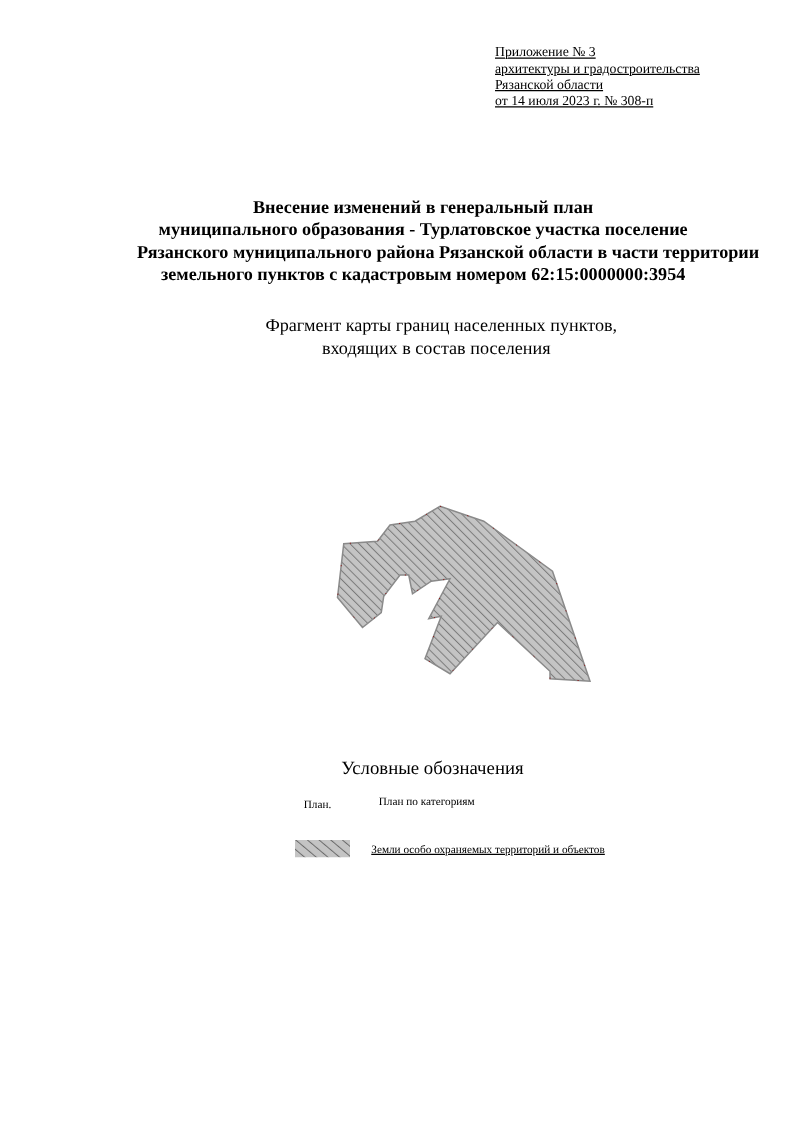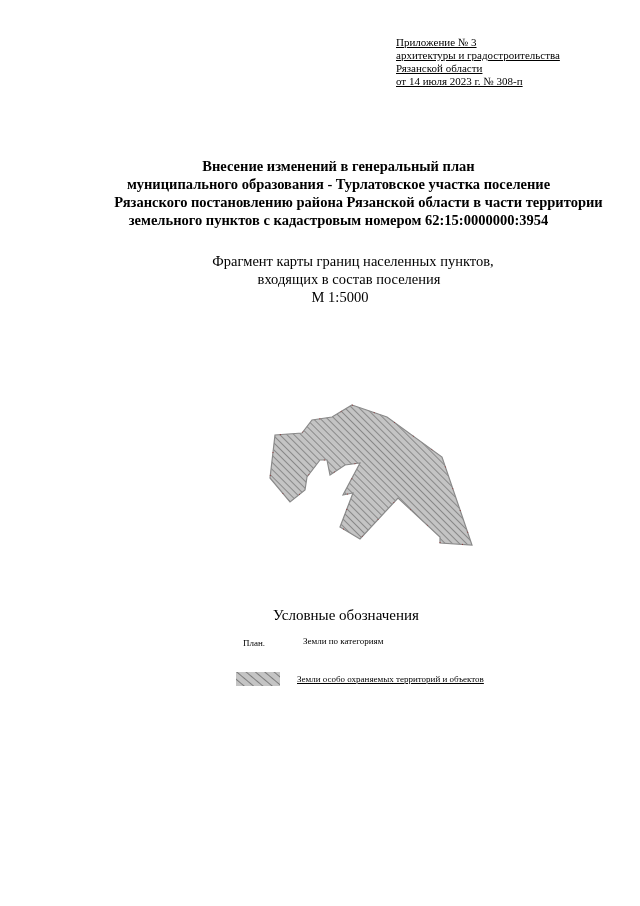--- a/index.html
+++ b/index.html
@@ -30,48 +30,47 @@
 <div class="appendix">
   <div>Приложение № 3</div>
   <div>архитектуры и градостроительства</div>
   <div>Рязанской области</div>
   <div>от 14 июля 2023 г. № 308-п</div>
 </div>
 
 <div class="title">
   <div>Внесение изменений в генеральный план</div>
   <div>муниципального образования - Турлатовское участка поселение</div>
-  <div class="wide">Рязанского постановлению района Рязанской области в части территории</div>
+  <div class="wide">Рязанского муниципального района Рязанской области в части территории</div>
   <div>земельного пунктов с кадастровым номером 62:15:0000000:3954</div>
 </div>
 
 <div class="subtitle">
   <div class="l1">Фрагмент карты границ населенных пунктов,</div>
   <div class="l2">входящих в состав поселения</div>
-  <div class="l3">М 1:5000</div>
 </div>
 
 <svg class="map" width="640" height="906">
   <defs>
     <pattern id="hatch" patternUnits="userSpaceOnUse" width="5" height="5" patternTransform="rotate(-45)">
       <rect width="5" height="5" fill="#c4c4c4"></rect>
       <line x1="0" y1="0" x2="0" y2="5" stroke="#7a7a7a" stroke-width="1.6"></line>
     </pattern>
     <pattern id="hatch-legend" patternUnits="userSpaceOnUse" width="6" height="6" patternTransform="rotate(-50)">
       <rect width="6" height="6" fill="#c4c4c4"></rect>
       <line x1="0" y1="0" x2="0" y2="6" stroke="#6a6a6a" stroke-width="1.6"></line>
     </pattern>
   </defs>
   <polygon points="352,405 387,417 442,457 472,545 440,543 440,537 398,498 360,539 340,527 353,493 343,495 360,463 345,465 330,475 327,460 320,460 307,477 305,490 290,502 270,478 275,435 302,433 312,420 332,417" fill="url(#hatch)" stroke="#8a8a8a" stroke-width="1.2"></polygon>
   <polygon points="352,405 387,417 442,457 472,545 440,543 440,537 398,498 360,539 340,527 353,493 343,495 360,463 345,465 330,475 327,460 320,460 307,477 305,490 290,502 270,478 275,435 302,433 312,420 332,417" fill="none" stroke="#8b0000" stroke-width="0.8" stroke-dasharray="1 22" opacity="0.8"></polygon>
 </svg>
 
 <div class="legend-title">Условные обозначения</div>
 <div class="legend-plan">План.</div>
-<div class="legend-cat">Земли по категориям</div>
+<div class="legend-cat">План по категориям</div>
 
 <svg class="legend-swatch" width="44" height="14">
   <defs>
     <pattern id="hatch-sw" patternUnits="userSpaceOnUse" width="6" height="6" patternTransform="rotate(-50)">
       <rect width="6" height="6" fill="#c4c4c4"></rect>
       <line x1="0" y1="0" x2="0" y2="6" stroke="#6a6a6a" stroke-width="1.6"></line>
     </pattern>
   </defs>
   <rect x="0" y="0" width="44" height="14" fill="url(#hatch-sw)"></rect>
 </svg>

